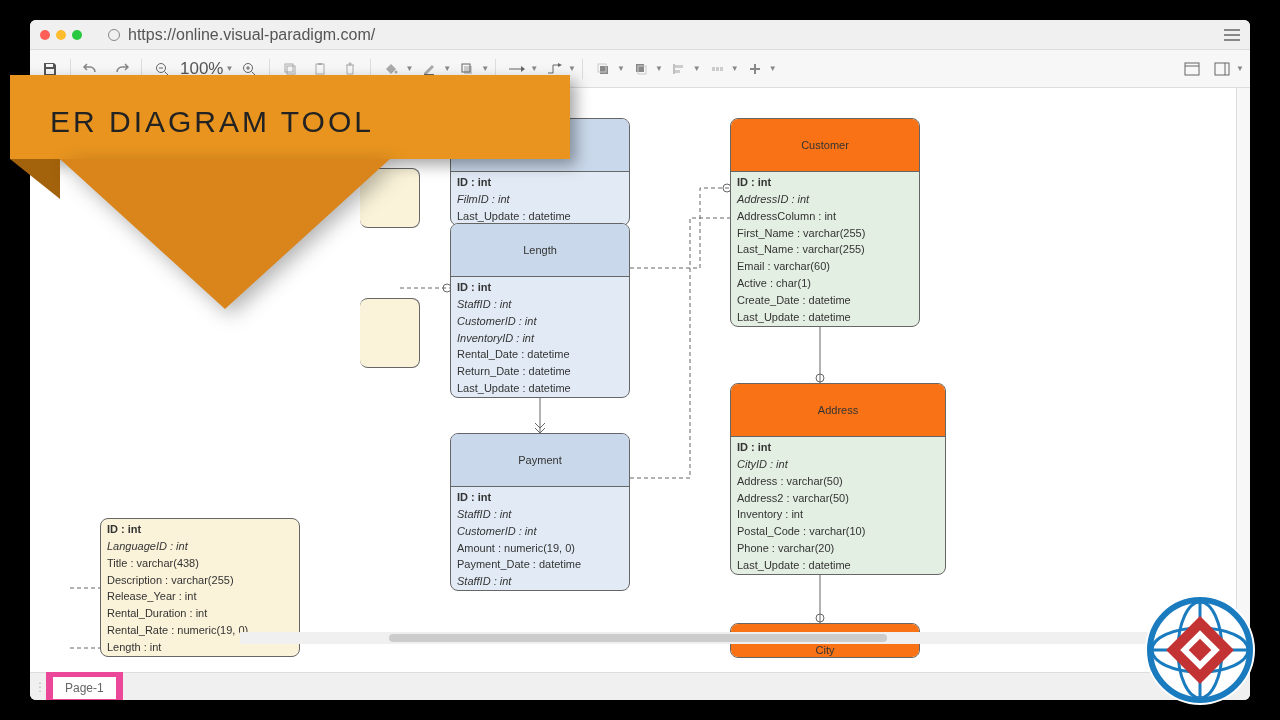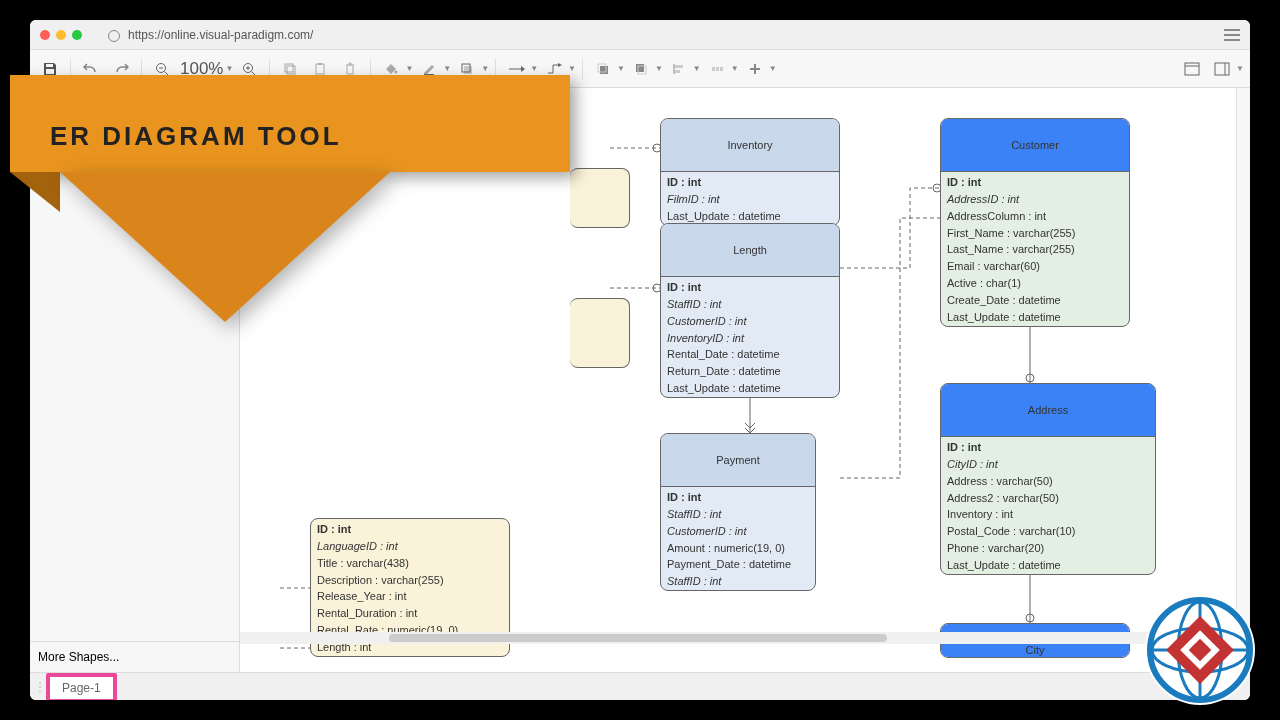--- a/index.html
+++ b/index.html
@@ -6,21 +6,21 @@
   body { font-family: Arial, Helvetica, sans-serif; background: #000; width: 1280px; height: 720px; overflow: hidden; position: relative; }
   .window { position: absolute; top: 20px; left: 30px; width: 1220px; height: 680px; background: #fff; border-radius: 6px; box-shadow: 0 4px 20px rgba(0,0,0,0.3); overflow: hidden; display: flex; flex-direction: column; }
   
   
   .browser-bar { height: 30px; background: #f0f0f0; border-bottom: 1px solid #ddd; display: flex; align-items: center; padding: 0 10px; gap: 6px; }
   .traffic-lights { display: flex; gap: 6px; }
   .traffic-light { width: 10px; height: 10px; border-radius: 50%; }
   .tl-red { background: #ff5f57; }
   .tl-yellow { background: #febc2e; }
   .tl-green { background: #28c840; }
-  .url-bar { flex: 1; margin-left: 20px; display: flex; align-items: flex-end; gap: 8px; font-size: 12px; color: #555; }
+  .url-bar { flex: 1; margin-left: 20px; display: flex; align-items: center; gap: 8px; font-size: 16px; color: #555; }
   .url-globe { width: 12px; height: 12px; border: 1px solid #888; border-radius: 50%; }
   .hamburger { width: 16px; height: 12px; display: flex; flex-direction: column; justify-content: space-between; }
   .hamburger span { height: 2px; background: #888; }
   
   
   .toolbar { height: 38px; background: #f7f7f7; border-bottom: 1px solid #ddd; display: flex; align-items: center; padding: 0 6px; gap: 2px; font-size: 12px; color: #555; }
   .tb-btn { width: 28px; height: 28px; display: flex; align-items: center; justify-content: center; cursor: pointer; border-radius: 2px; }
   .tb-sep { width: 1px; height: 20px; background: #ddd; margin: 0 4px; }
   .tb-dropdown { font-size: 8px; margin-left: -2px; color: #888; }
   .zoom-text { font-size: 17px; padding: 0 2px; }
@@ -42,42 +42,42 @@
   
   
   .entity { position: absolute; border: 1px solid #666; border-radius: 8px; font-size: 11px; color: #333; background: #fff; overflow: hidden; }
   .entity-header { padding: 20px; text-align: center; font-size: 11px; border-bottom: 1px solid #666; }
   .entity-body { padding: 2px 6px 0; }
   .entity-row { padding: 1px 0; line-height: 1.35; white-space: nowrap; }
   .pk { font-weight: bold; }
   .fk { font-style: italic; }
   .blue .entity-header { background: #c9d8ea; }
   .blue { background: #e2ebf5; }
-  .green .entity-header { background: #3b82f6; }
+  .green .entity-header { background: #f97316; }
   .green { background: #e4efe3; }
   .yellow .entity-header { background: #f5e9bf; }
   .yellow { background: #faf3d9; }
   
   
   .connectors { position: absolute; inset: 0; pointer-events: none; }
   .connectors line, .connectors path, .connectors circle { stroke: #666; stroke-width: 1; fill: none; }
   .connectors .dashed { stroke-dasharray: 4 3; }
   
   
   .tabs { height: 28px; background: #f0f0f0; border-top: 1px solid #ddd; display: flex; align-items: center; padding: 0 4px; gap: 4px; font-size: 12px; color: #666; }
   .tab-handle { width: 8px; color: #bbb; }
-  .tab { padding: 4px 12px; background: #fff; border: 4px solid #ec4899; border-radius: 2px 2px 0 0; margin-top: 2px; }
+  .tab { padding: 4px 12px; background: #fff; border: 7px solid #ec4899; border-radius: 2px 2px 0 0; margin-top: 2px; }
   
   .right-rail { width: 14px; background: #f7f7f7; border-left: 1px solid #ddd; }
   
   
   .banner { position: absolute; top: 75px; left: 10px; width: 560px; z-index: 100; }
   .banner-main { background: #e8941f; color: #222; padding: 30px 40px 20px; position: relative; box-shadow: 6px 6px 14px rgba(0,0,0,0.35); }
   .banner-free { font-size: 150px; font-weight: 900; letter-spacing: -6px; line-height: 0.85; font-family: 'Arial Black', Arial, sans-serif; }
-  .banner-sub { font-size: 26px; letter-spacing: 3px; margin-top: 16px; font-weight: 700; }
+  .banner-sub { font-size: 30px; letter-spacing: 3px; margin-top: 0; font-weight: 400; }
   .banner-fold-left { position: absolute; bottom: -40px; left: 0; width: 0; height: 0; border-right: 50px solid #a3620c; border-bottom: 40px solid transparent; }
   .banner-tail { position: absolute; bottom: -150px; left: 50px; width: 0; height: 0;
     border-left: 165px solid transparent; border-right: 165px solid transparent; border-top: 150px solid #d9851b;
     filter: drop-shadow(6px 6px 10px rgba(0,0,0,0.3)); }
   
   
   .vp-logo { position: absolute; bottom: 10px; right: 20px; width: 120px; height: 120px; z-index: 200; }
   
   
   .h-scroll { position: absolute; bottom: 28px; left: 210px; right: 14px; height: 12px; background: #f0f0f0; }
@@ -244,31 +244,20 @@
         <svg width="16" height="14" viewBox="0 0 16 14">
           <rect x="1" y="1" width="14" height="12" fill="none" stroke="#666"></rect>
           <line x1="11" y1="1" x2="11" y2="13" stroke="#666"></line>
         </svg>
       </div>
       <span class="tb-dropdown">▼</span>
   </div>
 
   <div class="main">
 
-    <div class="sidebar">
-      <div class="search-box">Se</div>
-      <div class="sidebar-section">▼ <span>En</span></div>
-      <div class="shape-item">
-          <div class="shape-icon" style="background:#f7e29a;border:1px solid #c9a830"></div>
-        </div>
-      <div class="shape-item">
-          <div class="shape-icon" style="background:#8fd08f;border:1px solid #4a9a4a"></div>
-        </div>
-      <div class="more-shapes">More Shapes...</div>
-    </div>
 
     <div class="canvas-wrap">
       <div class="canvas">
 
         <svg class="connectors" width="1000" height="620">
 
           <line x1="510" y1="95" x2="510" y2="135"></line>
           <circle cx="510" cy="100" r="4"></circle>
           <path d="M505 130 l5 5 l5 -5 M505 125 l5 5 l5 -5"></path>
 
@@ -343,21 +332,21 @@
               <div class="entity-row fk">CityID : int</div>
               <div class="entity-row">Address : varchar(50)</div>
               <div class="entity-row">Address2 : varchar(50)</div>
               <div class="entity-row">Inventory : int</div>
               <div class="entity-row">Postal_Code : varchar(10)</div>
               <div class="entity-row">Phone : varchar(20)</div>
               <div class="entity-row">Last_Update : datetime</div>
             </div>
         </div>
 
-        <div class="entity blue" style="left:420px; top:345px; width:156px">
+        <div class="entity blue" style="left:420px; top:345px; width:180px">
           <div class="entity-header">Payment</div>
           <div class="entity-body">
               <div class="entity-row pk">ID : int</div>
               <div class="entity-row fk">StaffID : int</div>
               <div class="entity-row fk">CustomerID : int</div>
               <div class="entity-row">Amount : numeric(19, 0)</div>
               <div class="entity-row">Payment_Date : datetime</div>
               <div class="entity-row fk">StaffID : int</div>
             </div>
         </div>

